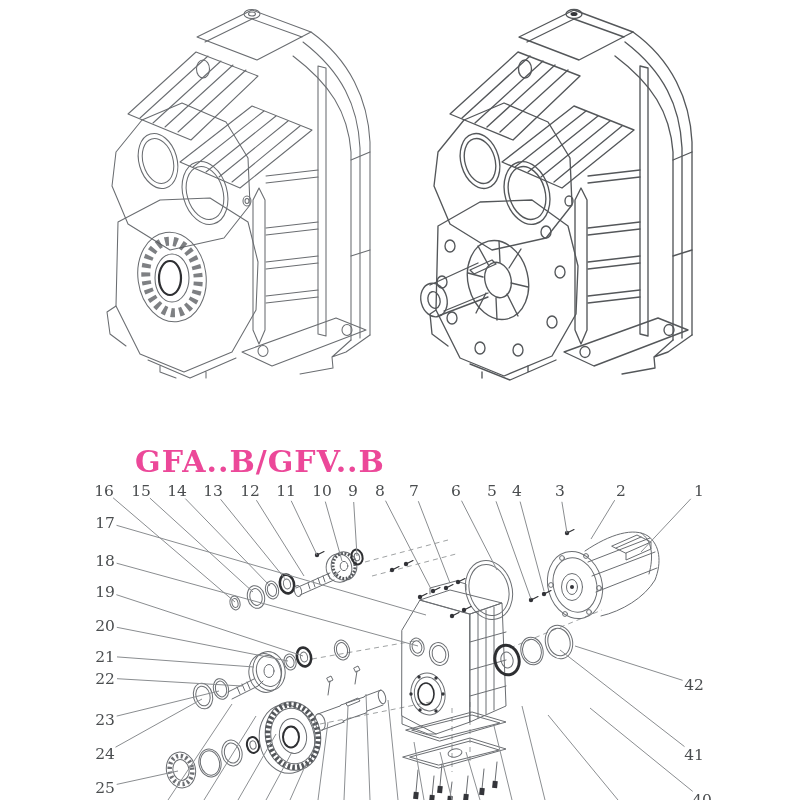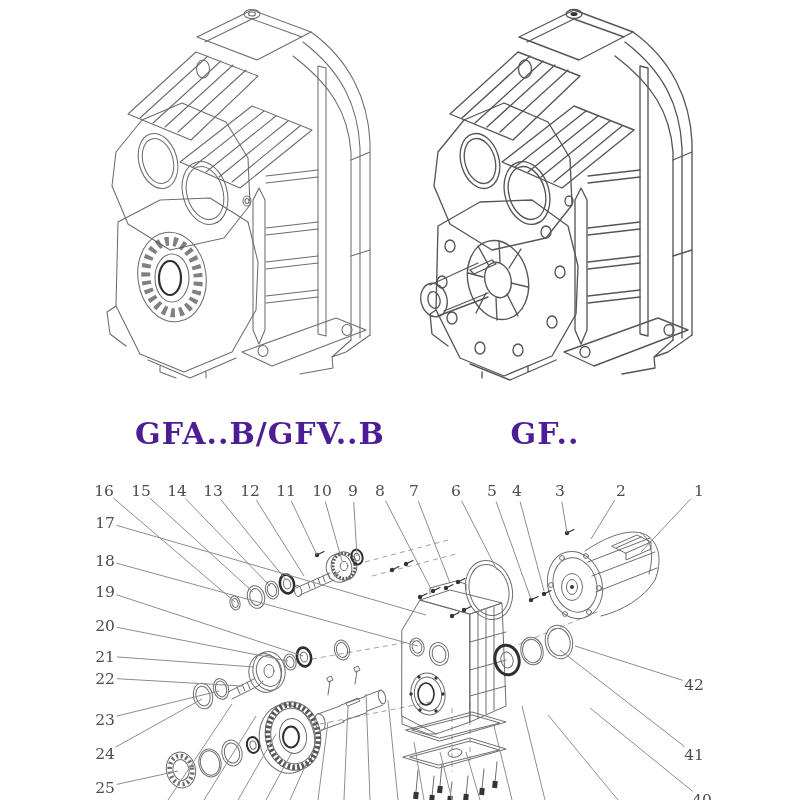--- a/index.html
+++ b/index.html
@@ -3,22 +3,23 @@
 <meta charset="utf-8">
 <style>
   html,body{margin:0;padding:0;background:#e9e9e9;}
   .page{
     position:relative;width:800px;height:800px;background:#ffffff;
     overflow:hidden;font-family:"DejaVu Serif","Liberation Serif",serif;
   }
   .art{position:absolute;left:0;top:0;width:800px;height:800px;}
   .model-label{
     position:absolute;text-align:center;font-weight:bold;
-    font-size:30px;letter-spacing:1px;color:#4c1d95;
+    font-size:30px;letter-spacing:1px;color:#ec4899;
     font-family:"DejaVu Serif","Liberation Serif",serif;
+    margin-top:28px;
   }
   .model-label.left{left:100px;top:416px;width:320px;}
   .model-label.right{left:430px;top:416px;width:230px;}
 
   
   .ln{stroke:#6a6d71;stroke-width:1.05;fill:none;stroke-linejoin:round;stroke-linecap:round;}
   .ln2{stroke:#54575a;stroke-width:1.35;fill:none;stroke-linejoin:round;stroke-linecap:round;}
   .xl{stroke:#6b6e72;stroke-width:1;fill:none;stroke-linejoin:round;stroke-linecap:round;}
   .dk{stroke:#2e2f32;fill:none;stroke-linejoin:round;stroke-linecap:round;}
   .fdk{fill:#34353a;stroke:none;}
@@ -412,15 +413,14 @@
         <line x1="682.6" y1="680.3" x2="575" y2="646" class="leader"></line>
         <text x="694" y="689.5" class="callout-num">42</text>
         <line x1="684.5" y1="746.6" x2="560" y2="650" class="leader"></line>
         <text x="694" y="759.5" class="callout-num">41</text>
         <line x1="692.7" y1="791.4" x2="590" y2="708" class="leader"></line>
         <text x="702" y="804.5" class="callout-num">40</text>
       </g>
 </svg>
 
 <div class="model-label left">GFA..B/GFV..B</div>
-<div class="model-label right">GF..</div>
 
 </div>
 
 </body></html>

